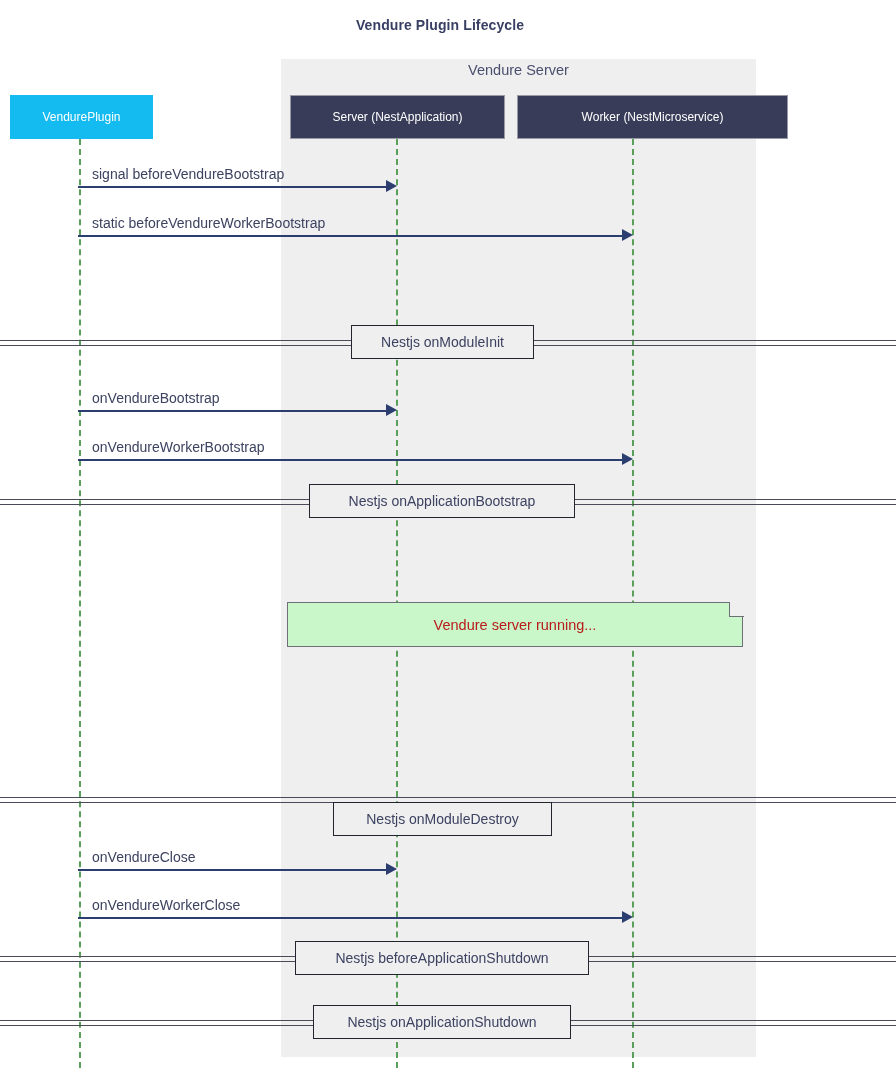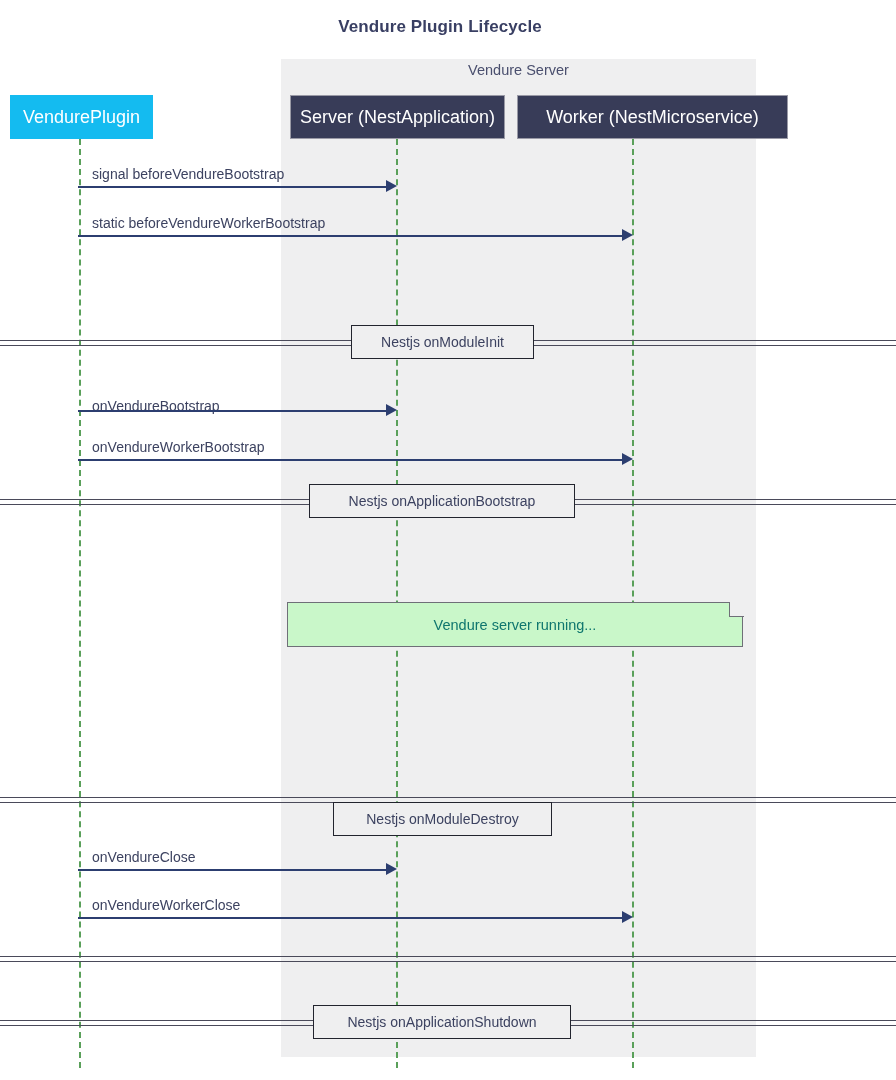--- a/index.html
+++ b/index.html
@@ -18,21 +18,21 @@
     overflow: hidden;
   }
 
   
   .diagram-title {
     position: absolute;
     left: 0;
     top: 17px;
     width: 880px;
     text-align: center;
-    font-size: 17px;
+    font-size: 14px;
     font-weight: bold;
     color: #393f63;
     letter-spacing: .1px;
   }
 
   
   .group-box {
     position: absolute;
     left: 281px;
     top: 59px;
@@ -50,21 +50,21 @@
     color: #4a4f6e;
   }
 
   
   .actor {
     position: absolute;
     box-sizing: border-box;
     display: flex;
     align-items: center;
     justify-content: center;
-    font-size: 18px;
+    font-size: 12px;
     color: #ffffff;
     text-align: left;
     border: 1px solid #9a9aa6;
   }
   .actor-plugin {
     left: 10px;
     top: 95px;
     width: 143px;
     height: 44px;
     background: #14bbf0;
@@ -151,21 +151,21 @@
   }
 
   
   .note {
     position: absolute;
     box-sizing: border-box;
     display: flex;
     align-items: center;
     justify-content: center;
     font-size: 14.5px;
-    color: #0f766e;
+    color: #b91c1c;
     border: 1.5px solid #6f6f78;
   }
   .note-green { background: #c9f7c9; }
   .note-red   { background: #f9cfcf; }
   .note-fold {
     position: absolute;
     top: -1.5px;
     right: -1.5px;
     width: 14px;
     height: 14px;
@@ -199,21 +199,21 @@
   </div>
 
   <div class="msg-label" style="left:92px; top:166px;">signal beforeVendureBootstrap</div>
   <div class="msg" style="left:78px; top:186px; width:309px;"></div>
   <div class="msg-head" style="left:386px; top:186px;"></div>
 
   <div class="msg-label" style="left:92px; top:215px;">static beforeVendureWorkerBootstrap</div>
   <div class="msg" style="left:78px; top:235px; width:545px;"></div>
   <div class="msg-head" style="left:622px; top:235px;"></div>
 
-  <div class="msg-label" style="left:92px; top:390px;margin-top:8px;">onVendureBootstrap</div>
+  <div class="msg-label" style="left:92px; top:390px;">onVendureBootstrap</div>
   <div class="msg" style="left:78px; top:410px; width:309px;"></div>
   <div class="msg-head" style="left:386px; top:410px;"></div>
 
   <div class="msg-label" style="left:92px; top:439px;">onVendureWorkerBootstrap</div>
   <div class="msg" style="left:78px; top:459px; width:545px;"></div>
   <div class="msg-head" style="left:622px; top:459px;"></div>
 
   <div class="msg-label" style="left:92px; top:849px;">onVendureClose</div>
   <div class="msg" style="left:78px; top:869px; width:309px;"></div>
   <div class="msg-head" style="left:386px; top:869px;"></div>
@@ -225,20 +225,21 @@
   <div class="divider-lines" style="top:340px;"></div>
   <div class="divider-label" style="left:351px; top:325px; width:183px;">Nestjs onModuleInit</div>
 
   <div class="divider-lines" style="top:499px;"></div>
   <div class="divider-label" style="left:309px; top:484px; width:266px;">Nestjs onApplicationBootstrap</div>
 
   <div class="divider-lines" style="top:797px;"></div>
   <div class="divider-label" style="left:333px; top:782px; width:219px;margin-top:20px;">Nestjs onModuleDestroy</div>
 
   <div class="divider-lines" style="top:956px;"></div>
+  <div class="divider-label" style="left:295px; top:941px; width:294px;">Nestjs beforeApplicationShutdown</div>
 
   <div class="divider-lines" style="top:1020px;"></div>
   <div class="divider-label" style="left:313px; top:1005px; width:258px;">Nestjs onApplicationShutdown</div>
 
   <div class="note note-green" style="left:287px; top:602px; width:456px; height:45px;">
     <span>Vendure server running...</span>
     <span class="note-fold"></span>
   </div>
 
 

